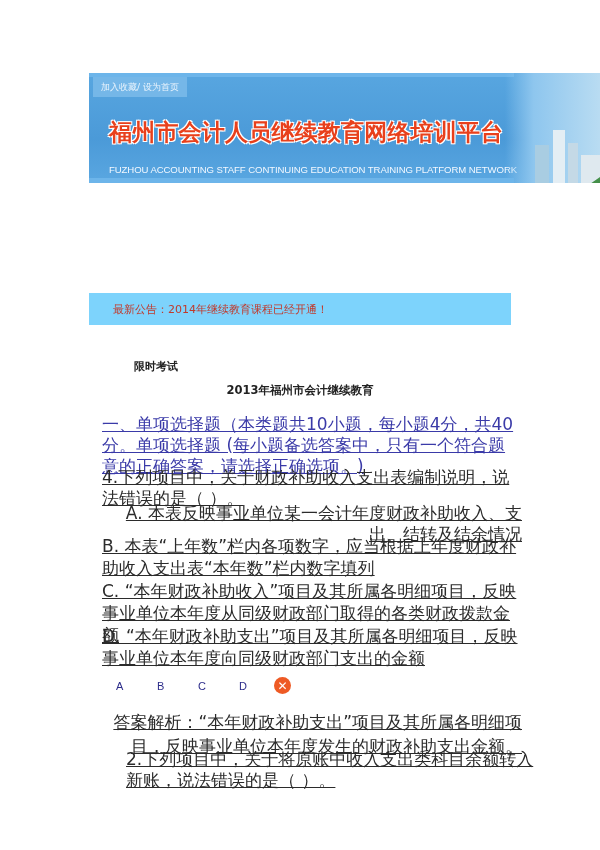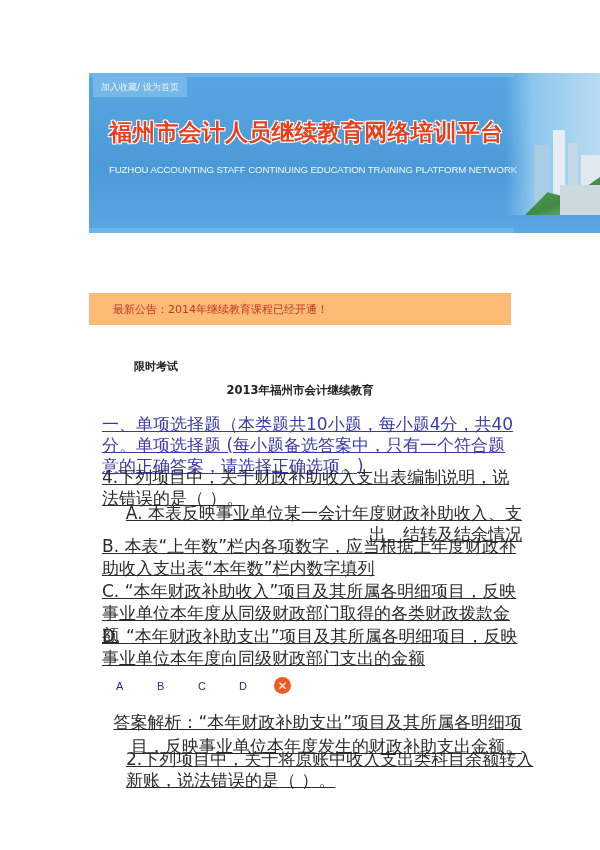--- a/index.html
+++ b/index.html
@@ -1,19 +1,19 @@
 <!DOCTYPE html>
 <html><head>
 <meta charset="utf-8">
 <style>
   html, body { margin: 0; padding: 0; background: #ffffff; }
   body { width: 600px; height: 850px; position: relative; overflow: hidden;
          font-family: "DejaVu Sans", "Liberation Sans", sans-serif; color: #222; }
 
-  .banner { position: absolute; left: 89px; top: 73px; width: 511px; height: 160px;
+  .banner { position: absolute; left: 89px; top: 73px; width: 511px; height: 110px;
             background: linear-gradient(180deg, #58a6e0 0%, #4b9ad8 60%, #5aa7e1 100%);
             overflow: hidden; }
   .banner-topbar { position: absolute; left: 0; top: 0; width: 425px; height: 4px; background: #6db5ea; }
   .banner-bottombar { position: absolute; left: 0; bottom: 0; width: 425px; height: 5px; background: #6db5ea; }
   .bookmark-bar { position: absolute; left: 4px; top: 4px; height: 20px; padding: 0 8px;
                   background: #75b7e8; display: flex; align-items: center; }
   .bookmark-bar span { font-size: 9px; color: #eaf4fd; }
   .banner-title { position: absolute; left: 20px; top: 44px; font-size: 23px; font-weight: bold;
                   color: #e8401c; letter-spacing: 0.2px; white-space: nowrap;
                   text-shadow: 1px 1px 0 #fff, -1px -1px 0 #fff, 1px -1px 0 #fff, -1px 1px 0 #fff; }
@@ -24,21 +24,21 @@
   .bldg { position: absolute; bottom: 0; background: #d6e6ef; }
   .bldg.b1 { left: 30px; width: 14px; height: 70px; background: #a9cde2; }
   .bldg.b2 { left: 48px; width: 12px; height: 85px; background: #e4eef4; }
   .bldg.b3 { left: 63px; width: 10px; height: 72px; background: #c4d9e6; }
   .bldg.b4 { left: 76px; width: 19px; height: 60px; background: #dfe9ef; }
   .trees { position: absolute; left: 20px; bottom: 0; width: 75px; height: 38px;
            background: linear-gradient(160deg, #5aa35a 0%, #3f8a45 60%, #8fbf9a 100%);
            clip-path: polygon(0 100%, 30% 40%, 60% 55%, 100% 0, 100% 100%); }
   .road { position: absolute; right: 0; bottom: 0; width: 40px; height: 30px; background: #cdd9df; }
 
-  .notice { position: absolute; left: 89px; top: 293px; width: 422px; height: 32px; background: #fdba74;
+  .notice { position: absolute; left: 89px; top: 293px; width: 422px; height: 32px; background: #7dd3fc;
             display: flex; align-items: center; }
   .notice span { margin-left: 24px; font-size: 11px; color: #c0392b; }
 
   .section-label { position: absolute; left: 90px; top: 359px; font-size: 11px; font-weight: bold; color: #222; margin-left: 44px; }
   .exam-title { position: absolute; left: 0; width: 600px; top: 383px; text-align: center;
                 font-size: 11.5px; font-weight: bold; color: #222; }
 
   .para { position: absolute; left: 102px; width: 420px; font-size: 17px; line-height: 21px; color: #2b2b2b; text-decoration: underline; }
   .instr { top: 414px; color: #3a3aa8; line-height: 21px; }
   .q1 { top: 467px; }

